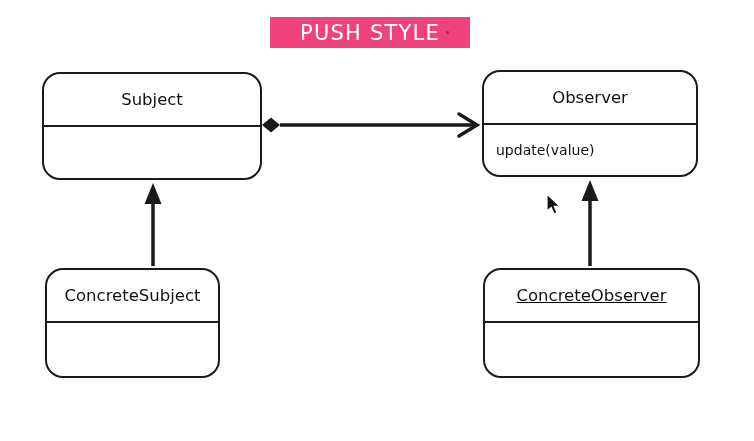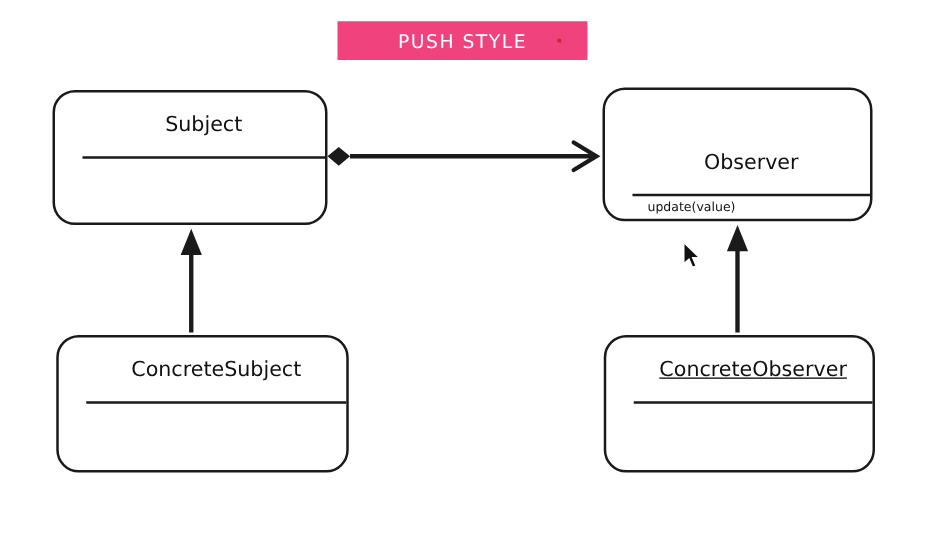--- a/index.html
+++ b/index.html
@@ -19,67 +19,66 @@
     position: absolute;
     left: 270px;
     top: 17px;
     width: 200px;
     height: 31px;
     background: var(--banner-bg, #f0437e);
     color: var(--banner-text, #ffffff);
     display: flex;
     align-items: center;
     justify-content: center;
-    font-size: 15px;
+    font-size: 21px;
     letter-spacing: 1.2px;
     font-weight: 500;
   }
   .red-dot {
     position: absolute;
     left: 446px;
     top: 31px;
     width: 3px;
     height: 3px;
     background: var(--dot, #e01b2c);
     border-radius: 1px;
   }
   .uml-box {
     position: absolute;
     background: #ffffff;
     border: 2.5px solid var(--line, #1a1a1a);
     border-radius: 18px;
     box-sizing: border-box;
     display: flex;
     flex-direction: column;
-    padding-left: 22px;
   }
   .uml-title {
     flex: 0 0 auto;
     display: flex;
     align-items: center;
     justify-content: center;
     font-size: 16.5px;
     font-weight: 500;
     color: #111111;
     border-bottom: 2.5px solid var(--line, #1a1a1a);
   }
   .uml-body {
     flex: 1 1 auto;
     display: flex;
     align-items: center;
     padding-left: 12px;
-    font-size: 10px;
+    font-size: 14px;
     color: #111111;
   }
   .uml-body .param { font-weight: 400; }
   #box-subject          { left: 42px;  top: 72px;  width: 220px; height: 108px; }
   #box-subject .uml-title          { height: 51px; }
   #box-observer         { left: 482px; top: 70px;  width: 216px; height: 107px; }
-  #box-observer .uml-title         { height: 51px; margin-top: 32px; }
-  #box-concrete-subject { left: 45px;  top: 268px; width: 234px; height: 110px; }
+  #box-observer .uml-title         { height: 51px; }
+  #box-concrete-subject { left: 45px;  top: 268px; width: 175px; height: 110px; }
   #box-concrete-subject .uml-title { height: 51px; }
   #box-concrete-observer{ left: 483px; top: 268px; width: 217px; height: 110px; text-decoration: underline; }
   #box-concrete-observer .uml-title{ height: 51px; }
   svg.overlay {
     position: absolute;
     left: 0; top: 0;
     width: 754px;
     height: 441px;
     pointer-events: none;
   }

